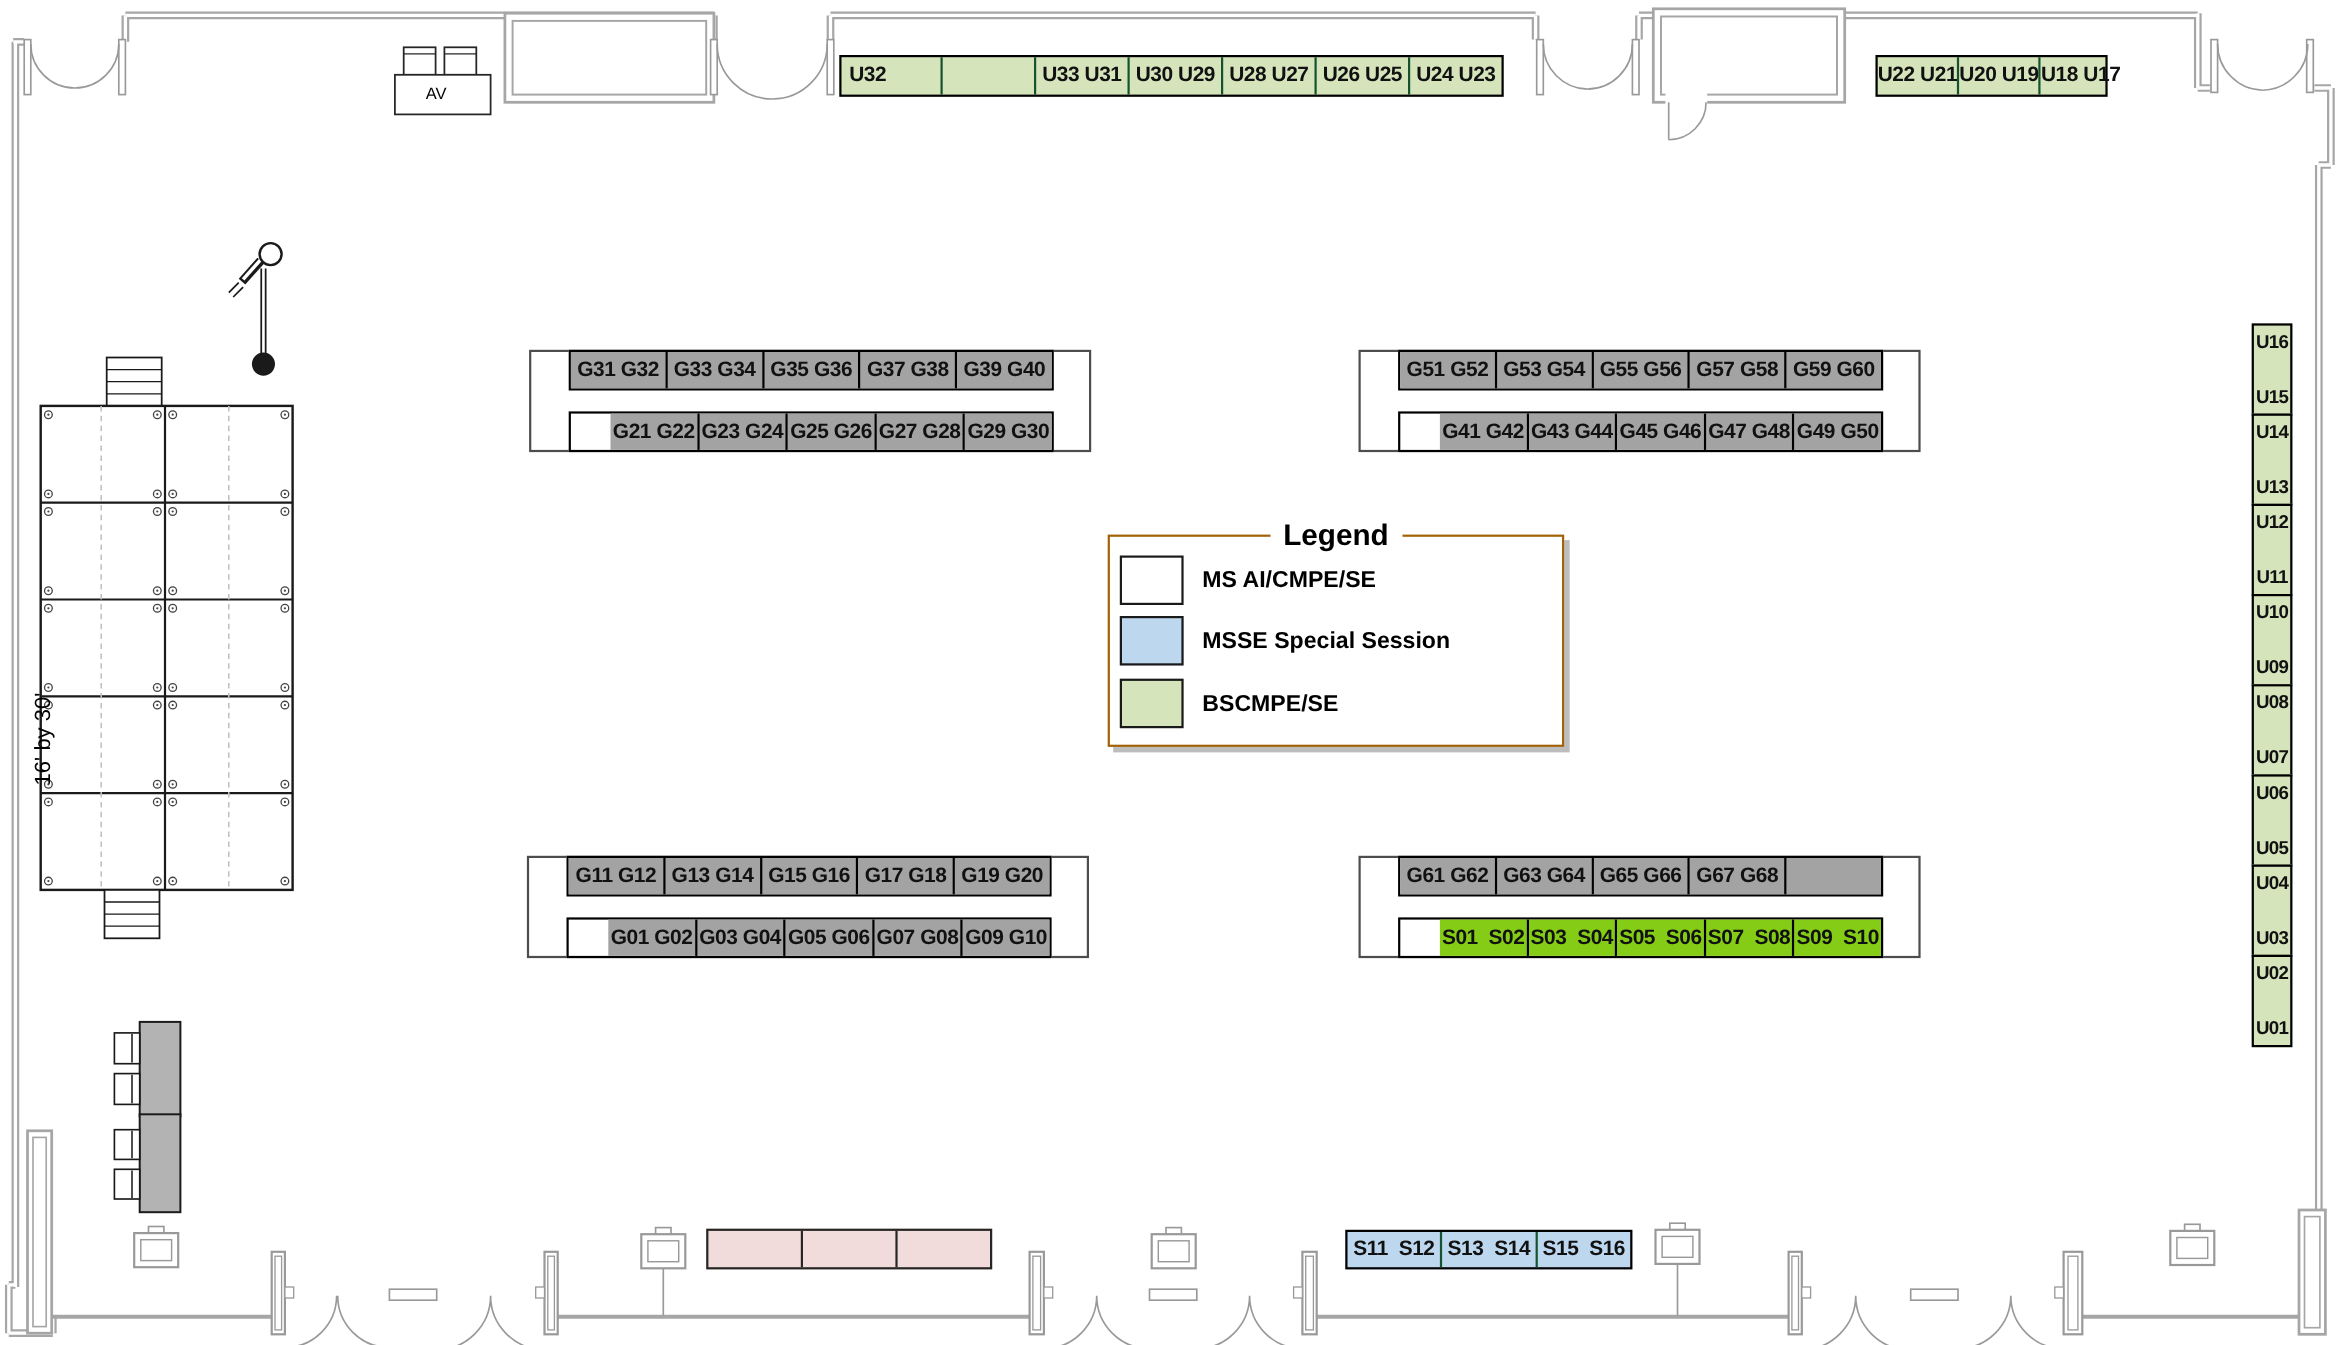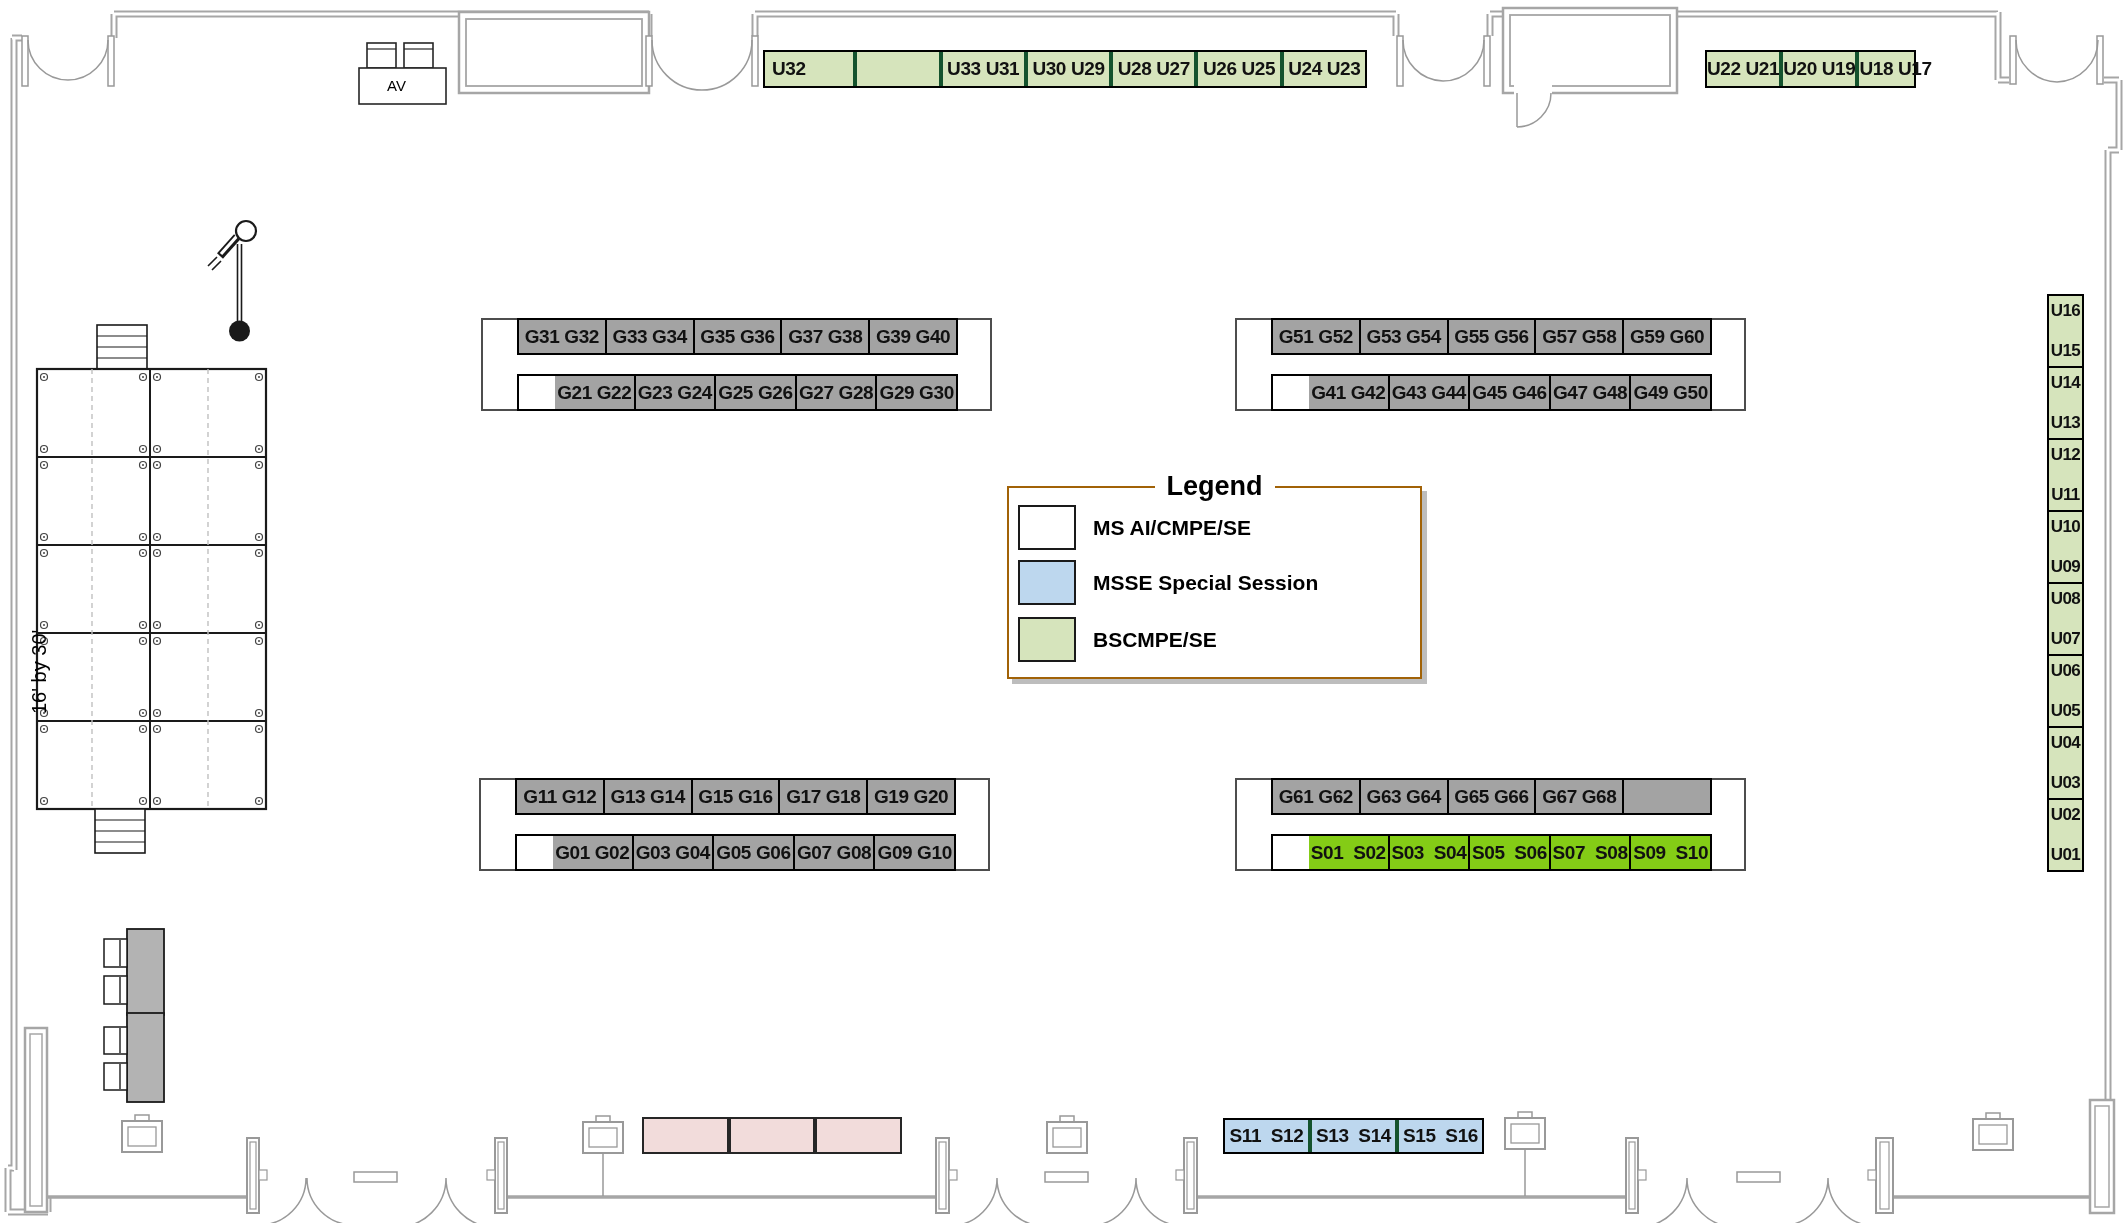--- a/index.html
+++ b/index.html
@@ -1,39 +1,39 @@
 <!DOCTYPE html>
 <html><head>
 <meta charset="utf-8">
 <style>
   html,body{margin:0;padding:0;background:#fff;font-family:"Liberation Sans",sans-serif;}
   #canvas{position:relative;width:2126px;height:1223px;background:#fff;overflow:hidden;}
   #plan{position:absolute;left:0;top:0;}
   .abs{position:absolute;box-sizing:border-box;}
   .strip{display:flex;border:2px solid #000;background:#d6e4bc;}
   .strip .cell{flex:1;display:flex;align-items:center;justify-content:center;
-    border-left:4px solid #14532d;font-weight:bold;font-size:19px;letter-spacing:-0.4px;
+    border-left:2px solid #14532d;font-weight:bold;font-size:19px;letter-spacing:-0.4px;
     white-space:pre;color:#111;}
   .strip .cell:first-child{border-left:none;}
   .cell-left{justify-content:flex-start !important;padding-left:7px;}
   .strip.blue{background:#bdd7ee;}
   .strip.pink{background:#f2dcdb;border-color:#262626;}
   .strip.pink .cell{border-color:#262626;}
   .cluster{border:2px solid #4d4d4d;background:#fff;}
   .crow{position:absolute;left:34px;width:441px;height:37px;display:flex;
     border:2px solid #000;background:#fff;box-sizing:border-box;}
   .crow.top{top:-2px;}
   .crow.bot{bottom:-2px;padding-left:36px;}
   .crow .ccell{flex:1;display:flex;align-items:center;justify-content:center;
     border-left:2px solid #000;font-weight:bold;font-size:19px;letter-spacing:-0.4px;
     white-space:pre;color:#111;background:#a3a3a3;}
   .crow .ccell:first-child{border-left:none;}
   #cl-br .crow.bot .ccell{background:#84cc16;}
   #right-col{width:37px;}
-  .vcell{height:74px;margin-top:-2px;border:2px solid #000;background:#d6e4bc;
+  .vcell{height:84px;margin-top:-2px;border:2px solid #000;background:#d6e4bc;
     display:flex;flex-direction:column;justify-content:space-between;align-items:center;
     padding:5px 0;font-weight:bold;font-size:17px;letter-spacing:-0.6px;box-sizing:border-box;color:#111;}
   .vcell:first-child{margin-top:0;}
   #legend{border:2px solid #a16207;background:#fff;box-shadow:5px 5px 0 #bdbdbd;z-index:5;}
   .legend-title{position:absolute;top:-17px;left:50%;transform:translateX(-50%);
     background:#fff;padding:0 12px;font-weight:bold;font-size:27px;color:#000;white-space:nowrap;}
   .swatch{position:absolute;left:9px;width:58px;height:45px;border:2px solid #1a1a1a;box-sizing:border-box;}
   .legend-label{position:absolute;left:84px;height:45px;line-height:45px;
     font-weight:bold;font-size:21px;color:#000;white-space:nowrap;}
   #stage-label{left:28px;top:714px;transform:rotate(-90deg);transform-origin:top left;

